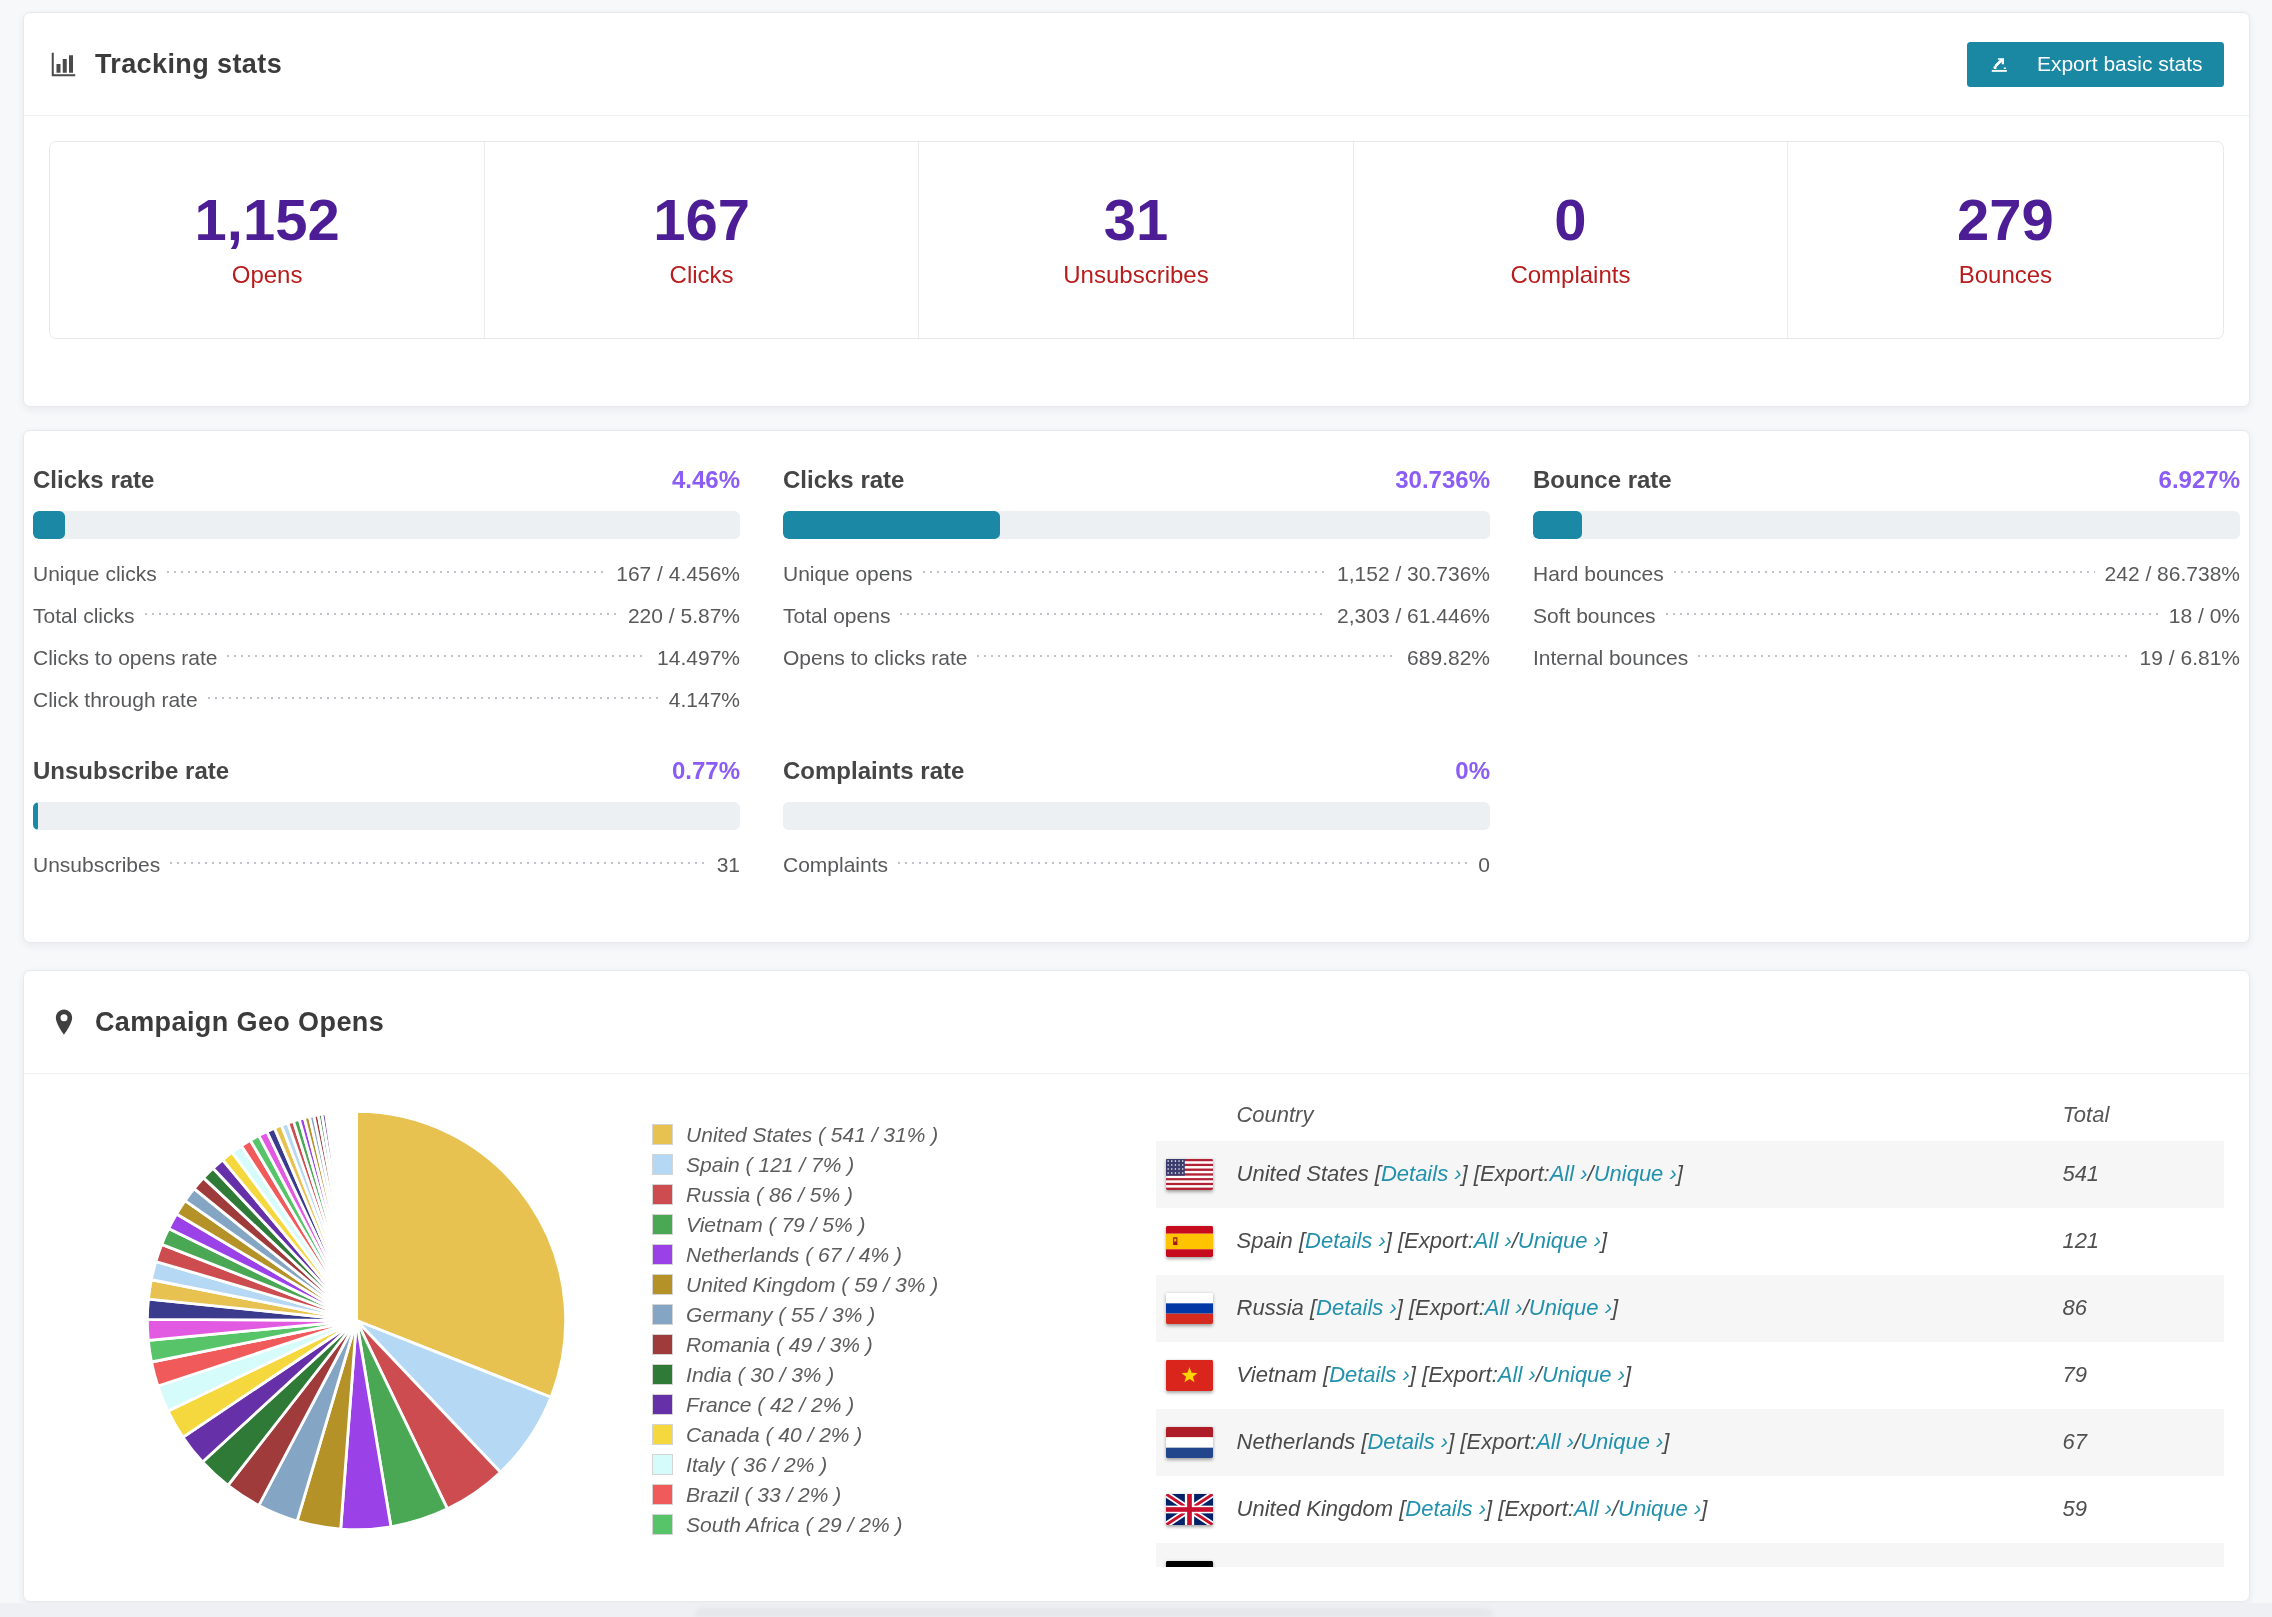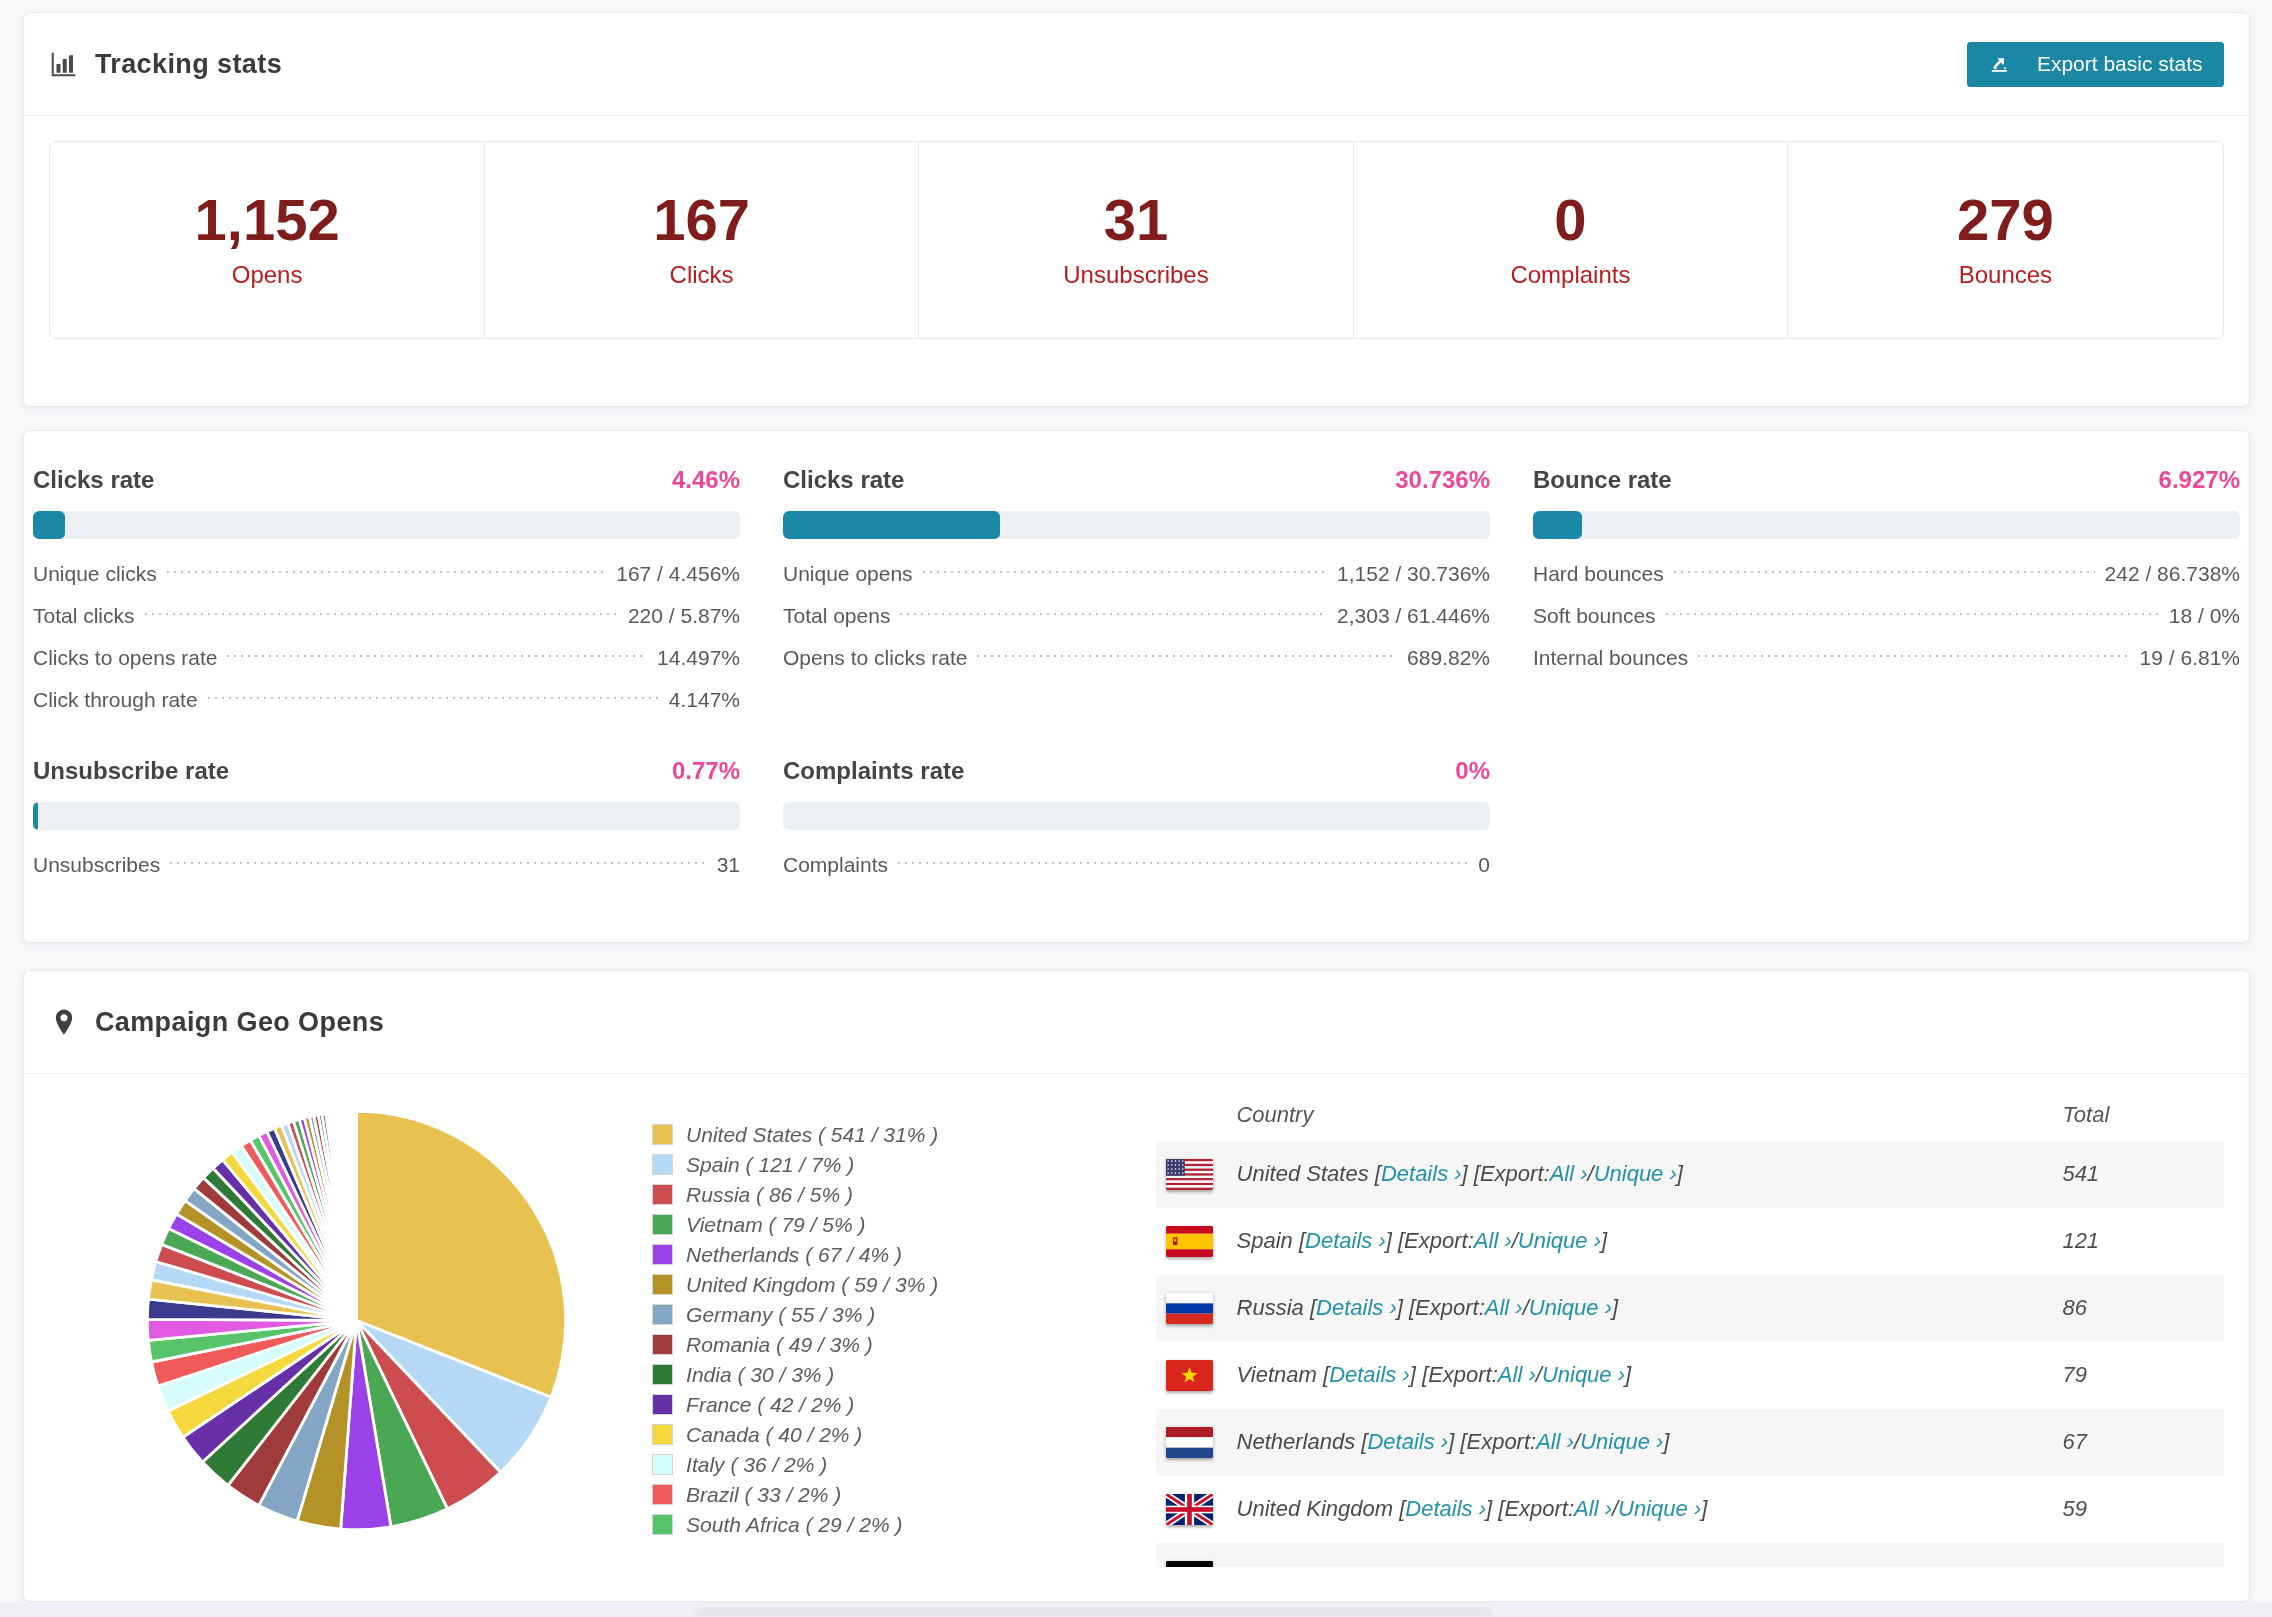--- a/index.html
+++ b/index.html
@@ -22,29 +22,29 @@
   .btn-teal { display:flex; align-items:center; gap:26px; height:45px; padding:0 21px;
               background:#1a87a3; color:#fff; font-size:21px; border:none; border-radius:3.5px;
               cursor:pointer; }
   .btn-teal svg { width:22.6px; height:22.6px; }
 
   .stat-strip { margin:25px 25.4px 0; height:198px; border:1.4px solid #e6e8ec; border-radius:7px;
                 display:grid; grid-template-columns:repeat(5,1fr); background:#fff; }
   .stat-cell { border-right:1.4px solid #e8eaee; display:flex; flex-direction:column;
                align-items:center; justify-content:center; }
   .stat-cell:last-child { border-right:none; }
-  .stat-value { font-size:58px; font-weight:bold; color:#7f1d1d; line-height:1; }
+  .stat-value { font-size:58px; font-weight:bold; color:#4c1d95; line-height:1; }
   .stat-label { font-size:24px; color:#b91c1c; margin-top:11.3px; }
 
   .rates-grid { display:grid; grid-template-columns:1fr 1fr 1fr; column-gap:43px; padding:0 9px; }
   .rate-panel { padding-top:35px; }
   .rate-panel.second { padding-top:32px; }
   .rate-head { display:flex; justify-content:space-between; align-items:baseline; }
   .rate-title { font-size:24px; font-weight:bold; color:#454545; }
-  .rate-value { font-size:24px; font-weight:bold; color:#ec4899;text-align:right; }
+  .rate-value { font-size:24px; font-weight:bold; color:#8b5cf6;text-align:right; }
   .rate-bar { margin-top:17px; height:28px; background:#edf0f3; border-radius:5.6px; overflow:hidden; }
   .rate-fill { height:100%; background:#1b88a5; border-radius:5.6px; }
   .rate-rows { margin-top:18.4px; }
   .rate-row { display:flex; align-items:center; height:42px; padding-bottom:10px; }
   .rate-row .lbl, .rate-row .val { font-size:21px; color:#58595b; line-height:1; white-space:nowrap; }
   .leader { flex:1; height:2.1px; margin:0 10px 2.8px;
             background-image:repeating-linear-gradient(to right,#bfc3c9 0 2.1px,transparent 2.1px 7px); }
 
   .geo-content { display:flex; padding:0 25.4px; margin-top:12px; align-items:center;font-style:italic; }
   .pie-box { width:431px; height:452px; margin-left:92px; margin-top:9.2px; flex:0 0 auto; }

